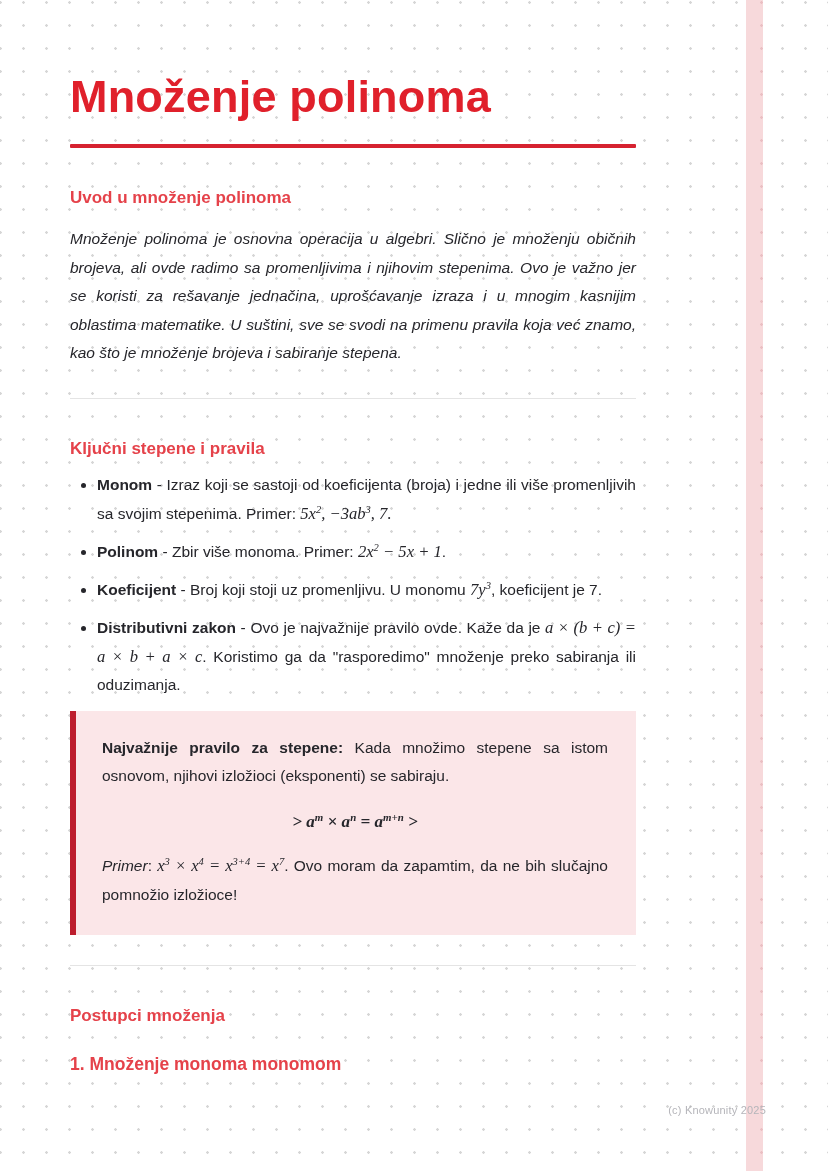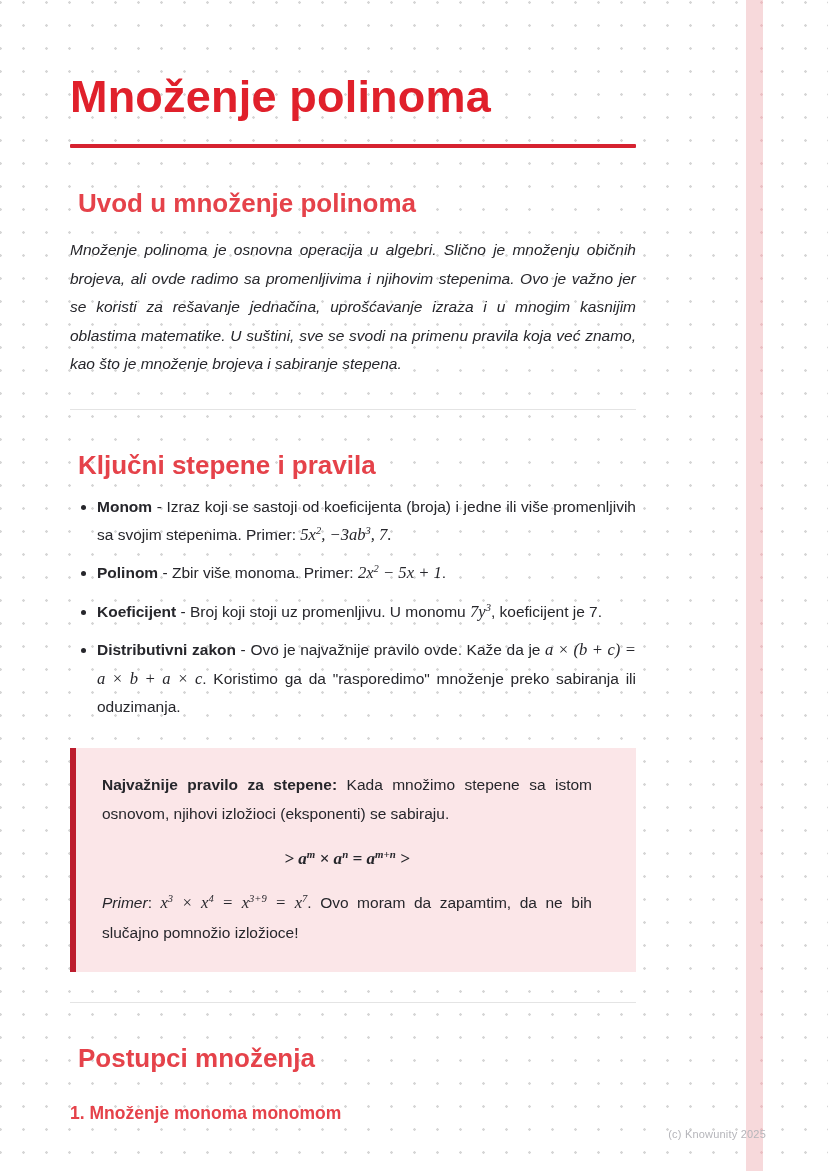--- a/index.html
+++ b/index.html
@@ -42,22 +42,22 @@
     letter-spacing: 0.2px;
     color: #e0202b;
   }
   .title-rule {
     margin-top: 20px;
     height: 4px;
     background: #d62230;
     border-radius: 1px;
   }
   h2.section-heading {
-    margin: 40px 8px 0;
-    font-size: 26px;
+    margin: 40px 0 0;
+    font-size: 17px;
     line-height: 1.2;
     font-weight: 700;
     color: #e5424a;
   }
   h3.sub-heading {
     margin: 28px 0 0;
     font-size: 17.5px;
     line-height: 1.25;
     font-weight: 700;
     color: #e5424a;
@@ -80,40 +80,40 @@
     line-height: 1.76;
     text-align: justify;
   }
   ul.concepts li::marker { color: #26262b; }
   .divider {
     margin-top: 30px;
     height: 1px;
     background: #e4e4e4;
   }
   .callout {
-    margin-top: 28px;
+    margin-top: 12px;
     background: #fbe6e8;
     border-left: 6px solid #bd1d2d;
-    padding: 23px 44px 25px 26px;
+    padding: 23px 28px 25px 26px;
   }
   .callout p {
     margin: 0;
     font-size: 15.5px;
     line-height: 1.84;
   }
   .callout .formula {
     margin: 21px 0 19px;
     text-align: center;
     font-size: 16px;
     font-weight: bold;
   }
   .callout .example { margin-top: 0; }
   .footer {
     position: absolute;
-    top: 1128px;
+    top: 1104px;
     right: 62px;
     font-size: 11px;
     color: #b5b5ba;
     letter-spacing: 0.2px;
   }
   
   .b { font-weight: 700; }
   .i { font-style: italic; }
   .m {
     font-family: "Liberation Serif", "DejaVu Serif", serif;
@@ -148,21 +148,21 @@
         <li><span class="b">Monom</span><span> - Izraz koji se sastoji od koeficijenta (broja) i jedne ili više promenljivih sa svojim stepenima. Primer: </span><span class="m">5x</span><sup class="m">2</sup><span class="m">, −3ab</span><sup class="m">3</sup><span class="m">, 7.</span></li>
         <li><span class="b">Polinom</span><span> - Zbir više monoma. Primer: </span><span class="m">2x</span><sup class="m">2</sup><span class="m"> − 5x + 1</span><span>.</span></li>
         <li><span class="b">Koeficijent</span><span> - Broj koji stoji uz promenljivu. U monomu </span><span class="m">7y</span><sup class="m">3</sup><span>, koeficijent je 7.</span></li>
         <li><span class="b">Distributivni zakon</span><span> - Ovo je najvažnije pravilo ovde. Kaže da je </span><span class="m">a × (b + c) = a × b + a × c</span><span>. Koristimo ga da "rasporedimo" množenje preko sabiranja ili oduzimanja.</span></li>
       </ul>
     </section>
 
     <div class="callout">
       <p class="just"><span class="b">Najvažnije pravilo za stepene:</span><span> Kada množimo stepene sa istom osnovom, njihovi izložioci (eksponenti) se sabiraju.</span></p>
       <div class="formula"><span class="m">&gt; a</span><sup class="m">m</sup><span class="m"> × a</span><sup class="m">n</sup><span class="m"> = a</span><sup class="m">m+n</sup><span class="m"> &gt;</span></div>
-      <p class="just example"><span class="i">Primer</span><span>: </span><span class="m">x</span><sup class="m">3</sup><span class="m"> × x</span><sup class="m">4</sup><span class="m"> = x</span><sup class="m">3+9</sup><span class="m"> = x</span><sup class="m">7</sup><span>. Ovo moram da zapamtim, da ne bih slučajno pomnožio izložioce!</span></p>
+      <p class="just example"><span class="i">Primer</span><span>: </span><span class="m">x</span><sup class="m">3</sup><span class="m"> × x</span><sup class="m">4</sup><span class="m"> = x</span><sup class="m">3+4</sup><span class="m"> = x</span><sup class="m">7</sup><span>. Ovo moram da zapamtim, da ne bih slučajno pomnožio izložioce!</span></p>
     </div>
 
     <div class="divider"></div>
 
     <section>
       <h2 class="section-heading">Postupci množenja</h2>
       <h3 class="sub-heading">1. Množenje monoma monomom</h3>
     </section>
 
   </div>

